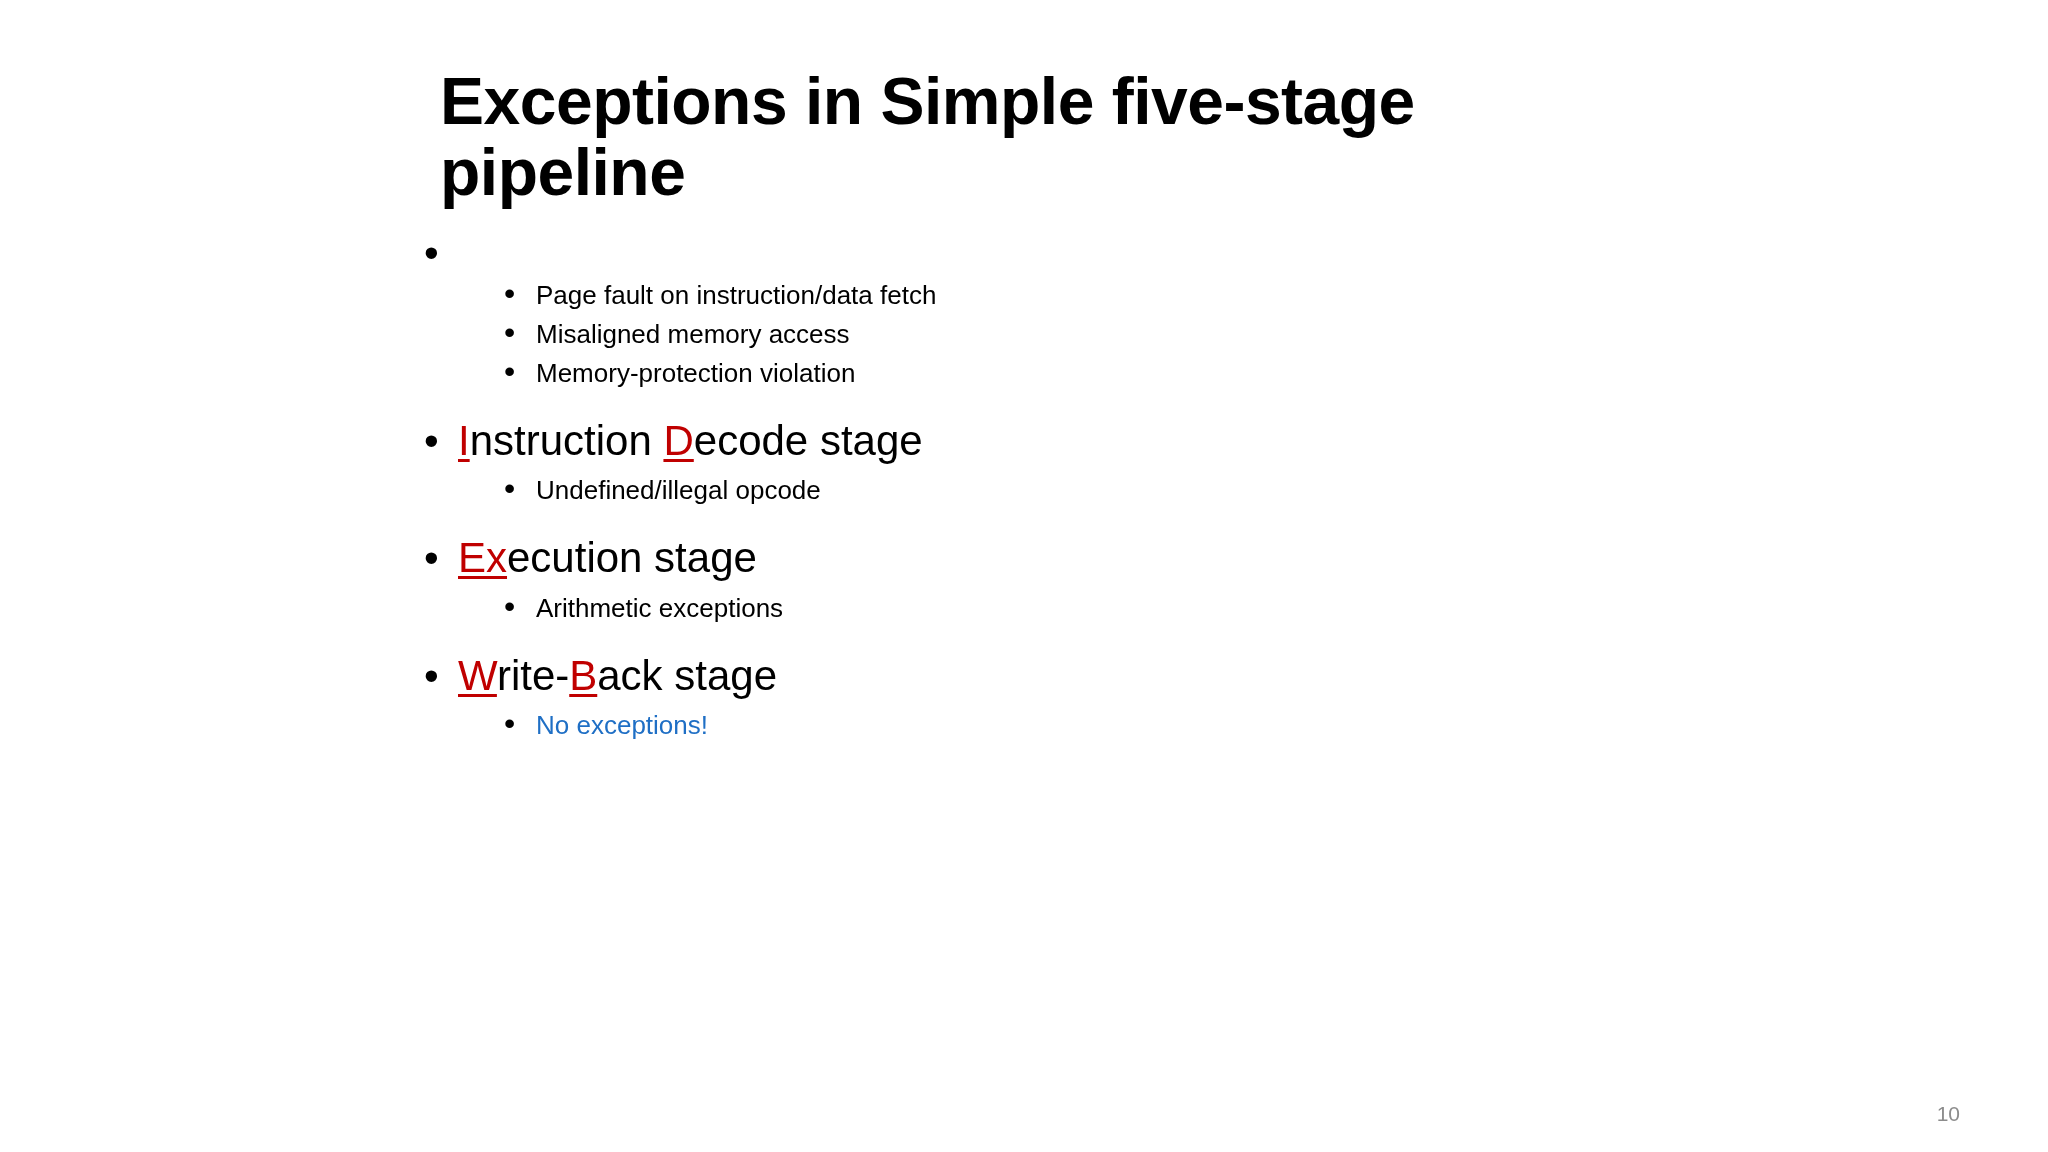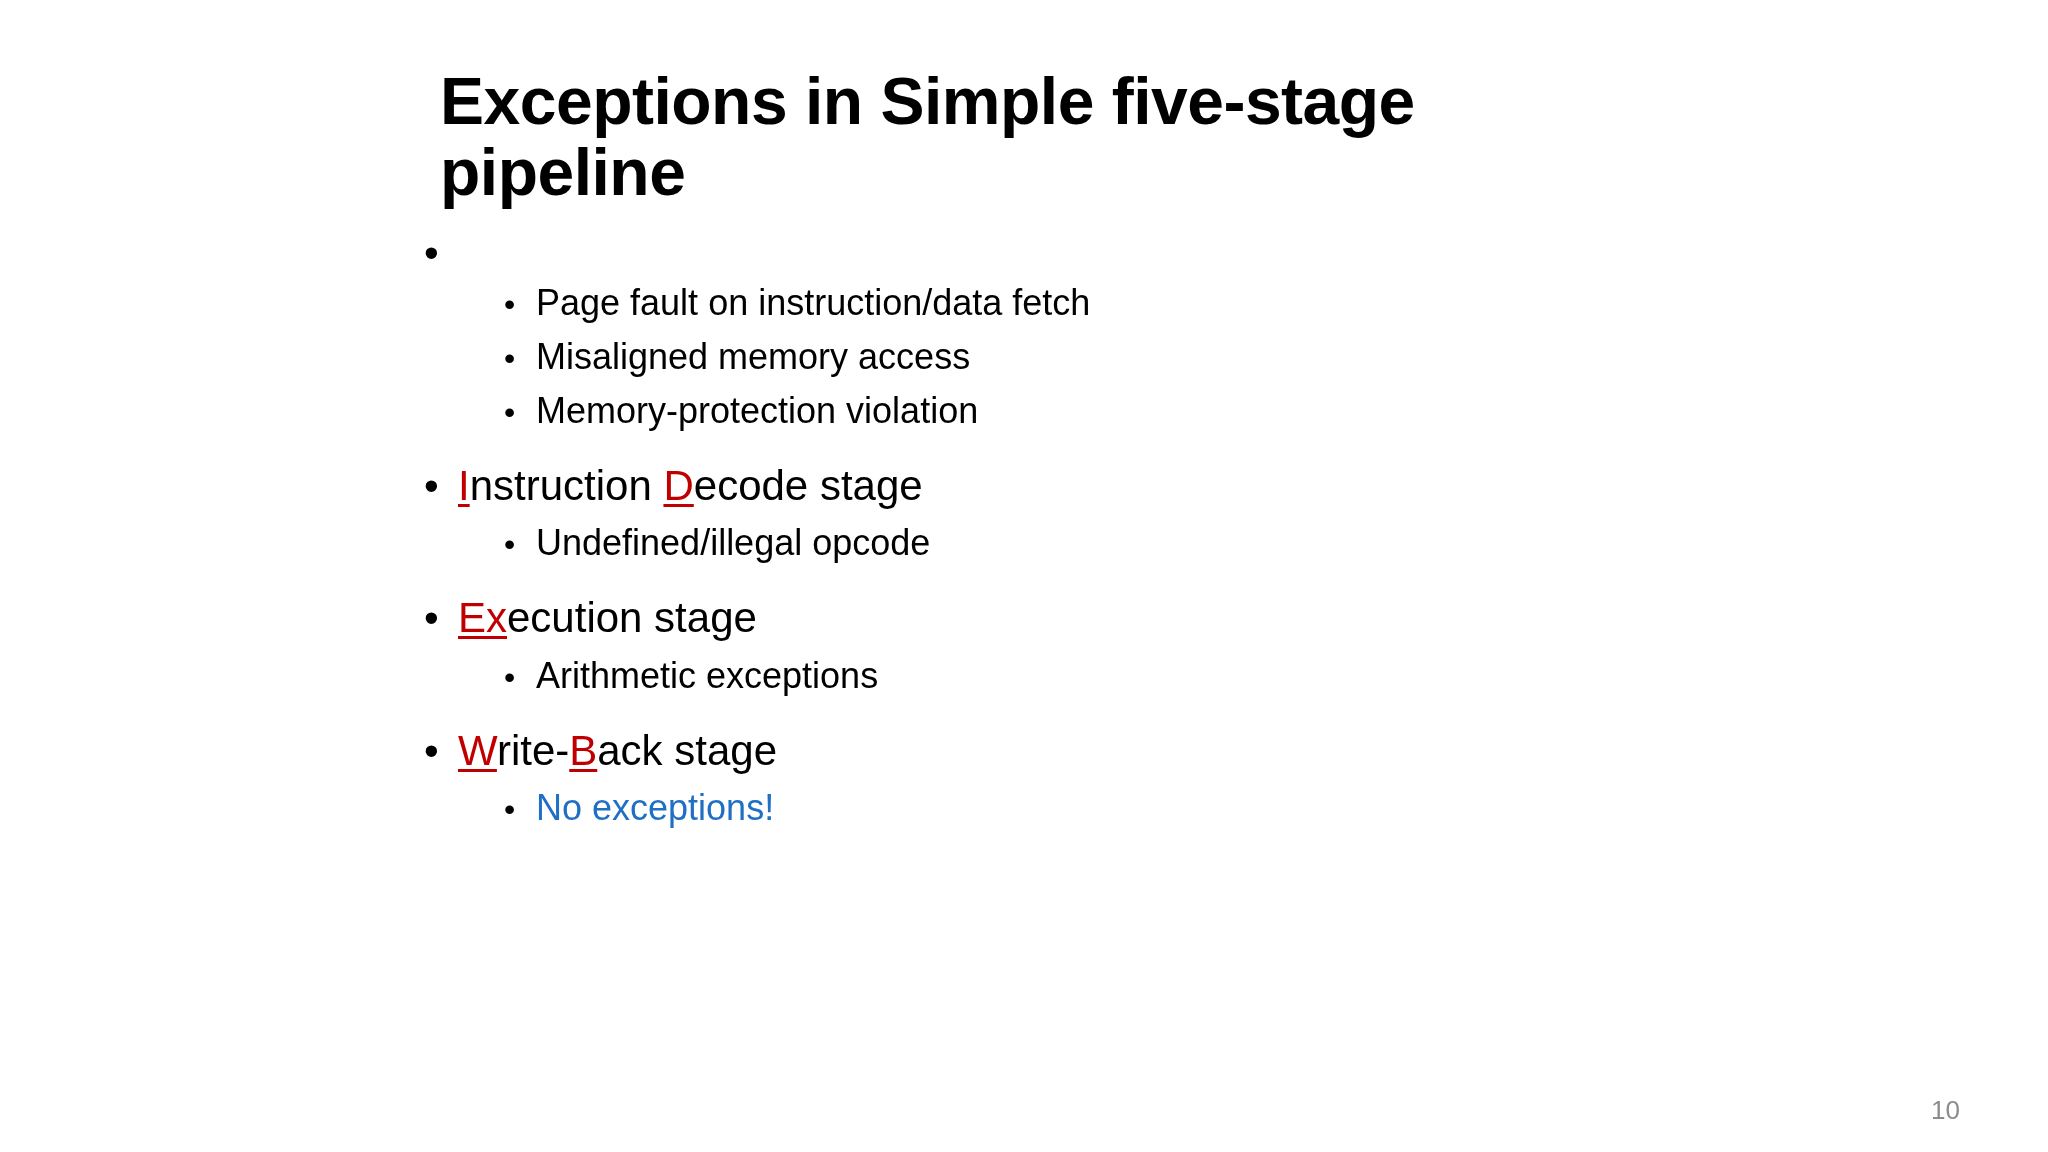--- a/index.html
+++ b/index.html
@@ -75,21 +75,21 @@
     margin-bottom: 0px;
   }
   .lvl2 .marker {
     flex: 0 0 auto;
     width: 32px;
     font-size: 32px;
     line-height: 1;
     color: #000000;
   }
   .lvl2 .text {
-    font-size: 36px;
+    font-size: 26px;
     line-height: 1.50;
     color: #000000;
     white-space: pre-wrap;
   }
 
   
   .group-gap {
     height: 20px;
   }
 
@@ -103,21 +103,21 @@
   }
   .accent-blue-italic {
     color: #1F6FC5;
   }
 
   
   .page-number {
     position: absolute;
     right: 88px;
     bottom: 26px;
-    font-size: 26px;
+    font-size: 21px;
     color: #8C8C8C;
   }
 </style>
 </head>
 <body>
 
 <div class="slide">
 
   <h1 class="slide-title">Exceptions in Simple five-stage pipeline</h1>
 

